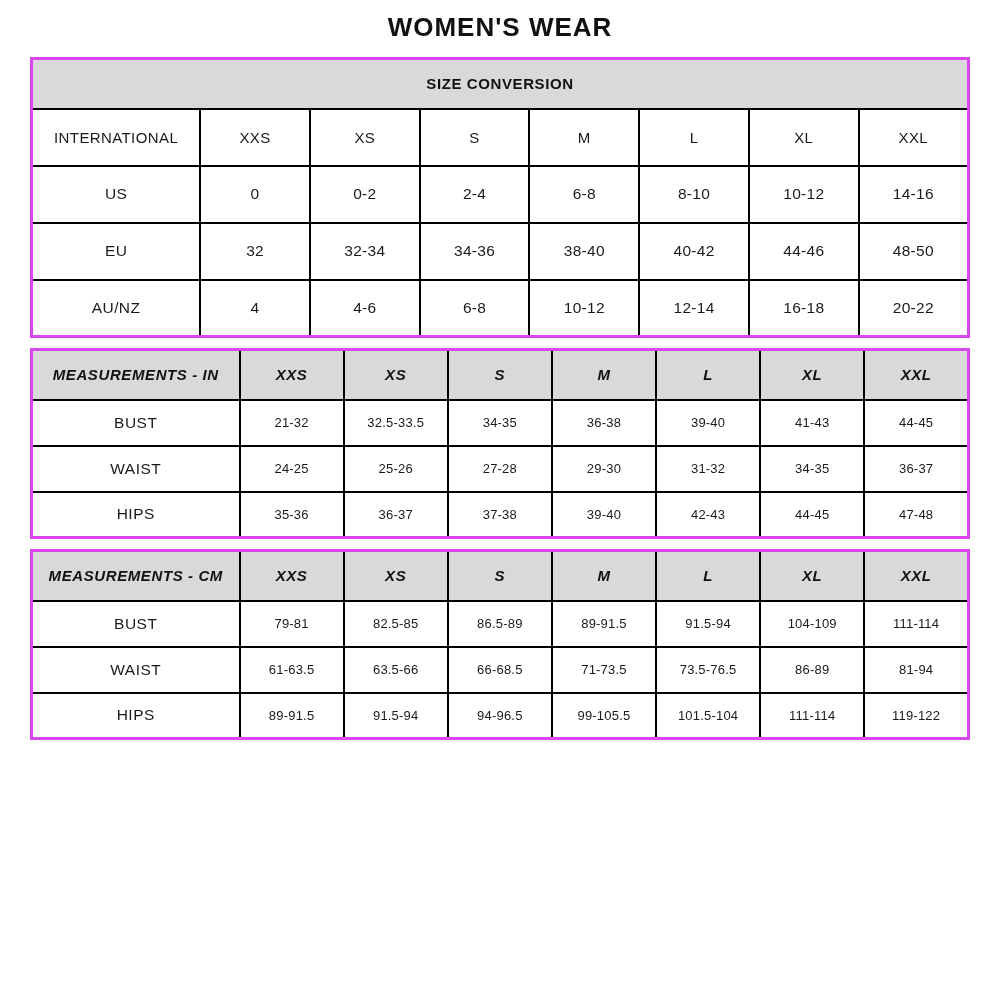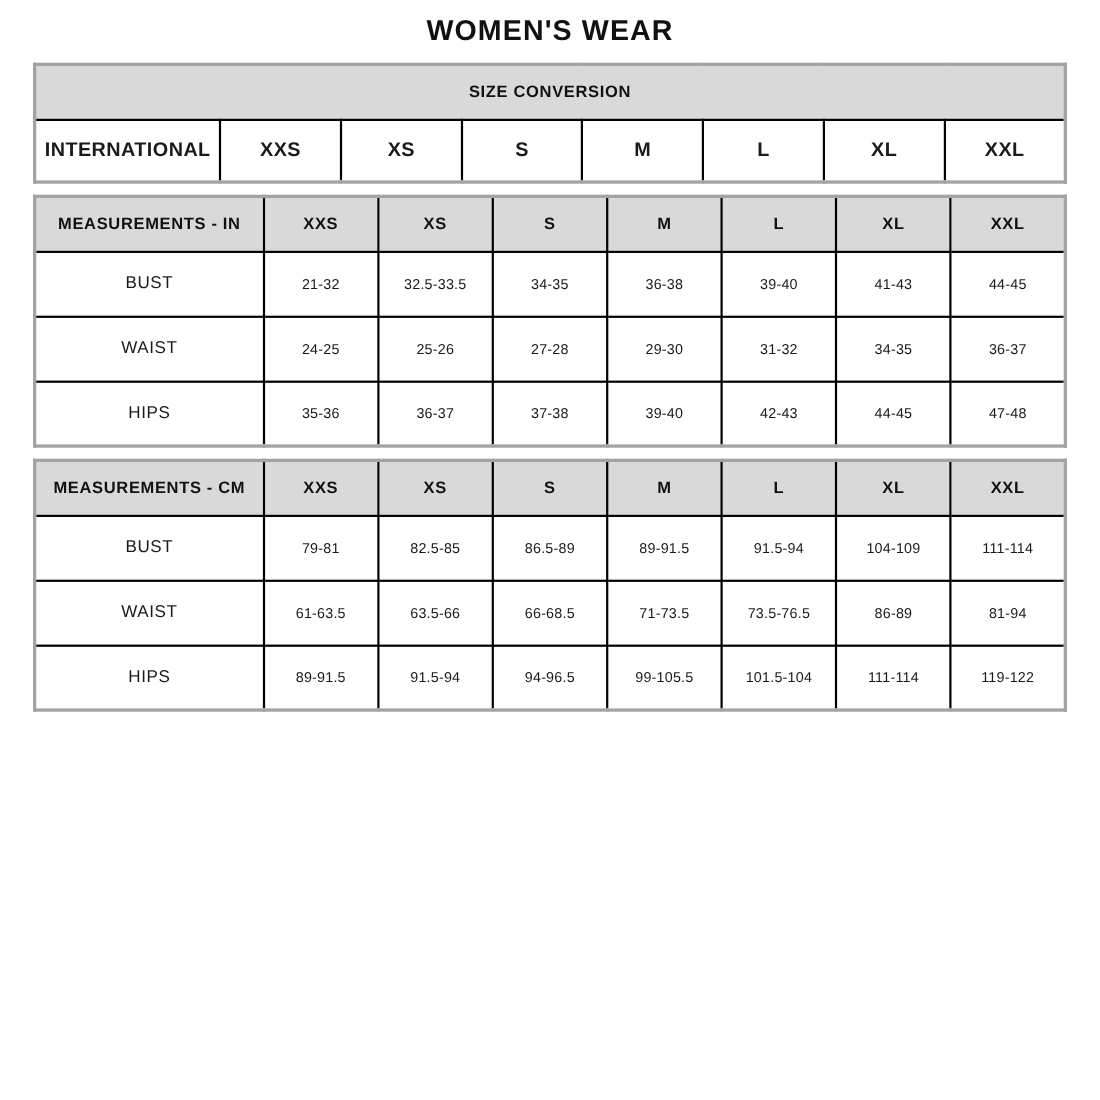--- a/index.html
+++ b/index.html
@@ -21,46 +21,46 @@
     text-align: center;
     font-size: 26px;
     font-weight: 700;
     letter-spacing: 1px;
     color: #111111;
   }
   table.tbl {
     width: 100%;
     border-collapse: collapse;
     table-layout: fixed;
-    border: 3px solid #a3a3a3;
+    border: 3px solid #d946ef;
     background: #ffffff;
   }
   .tbl th, .tbl td {
     border: 2px solid #000000;
     text-align: center;
     vertical-align: middle;
     padding: 0 2px;
     overflow: hidden;
   }
   .band {
     background: #d9d9d9;
     font-weight: 700;
     font-size: 15px;
     letter-spacing: 0.6px;
     color: #111111;
   }
   
   .tbl1 tr.band-row   { height: 50px; }
   .tbl1 tr            { height: 57px; }
-  .tbl1 .colhead      { font-weight: 700; font-size: 18px; letter-spacing: 0.4px; }
+  .tbl1 .colhead      { font-weight: 400; font-size: 15px; letter-spacing: 0.4px; }
   .tbl1 .lbl          { font-weight: 400; font-size: 15.5px; letter-spacing: 0.4px; }
   .tbl1 .val          { font-weight: 400; font-size: 15.5px; letter-spacing: 0.3px; }
   
-  .tblm thead tr      { height: 50px; }
-  .tblm tbody tr      { height: 59px; }
+  .tblm thead tr      { height: 50px; font-style: italic; }
+  .tblm tbody tr      { height: 46px; }
   .tblm .lbl          { font-weight: 400; font-size: 15.5px; letter-spacing: 0.5px; }
   .tblm .val          { font-weight: 400; font-size: 13px; letter-spacing: 0.2px; margin-top: 36px; }
   .gap { height: 10px; }
 </style>
 </head>
 <body>
 
 <div class="page">
 
   <h1 class="title">WOMEN'S WEAR</h1>
@@ -85,20 +85,50 @@
           <th class="colhead">XXS</th>
           <th class="colhead">XS</th>
           <th class="colhead">S</th>
           <th class="colhead">M</th>
           <th class="colhead">L</th>
           <th class="colhead">XL</th>
           <th class="colhead">XXL</th>
         </tr>
     </thead>
     <tbody id="sc-body">
+        <tr>
+          <td class="lbl">US</td>
+          <td class="val">0</td>
+          <td class="val">0-2</td>
+          <td class="val">2-4</td>
+          <td class="val">6-8</td>
+          <td class="val">8-10</td>
+          <td class="val">10-12</td>
+          <td class="val">14-16</td>
+        </tr>
+        <tr>
+          <td class="lbl">EU</td>
+          <td class="val">32</td>
+          <td class="val">32-34</td>
+          <td class="val">34-36</td>
+          <td class="val">38-40</td>
+          <td class="val">40-42</td>
+          <td class="val">44-46</td>
+          <td class="val">48-50</td>
+        </tr>
+        <tr>
+          <td class="lbl">AU/NZ</td>
+          <td class="val">4</td>
+          <td class="val">4-6</td>
+          <td class="val">6-8</td>
+          <td class="val">10-12</td>
+          <td class="val">12-14</td>
+          <td class="val">16-18</td>
+          <td class="val">20-22</td>
+        </tr>
       </tbody>
   </table>
 
   <div class="gap"></div>
 
   <table class="tbl tblm">
     <colgroup>
       <col style="width:22.2%">
       <col style="width:11.114%">
         <col style="width:11.114%">

